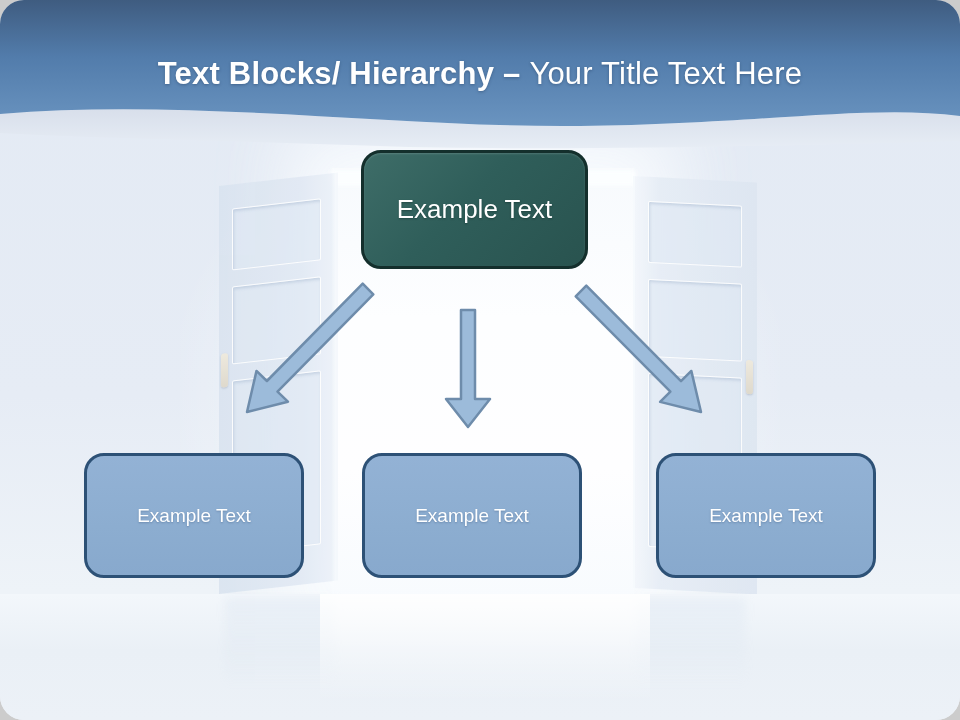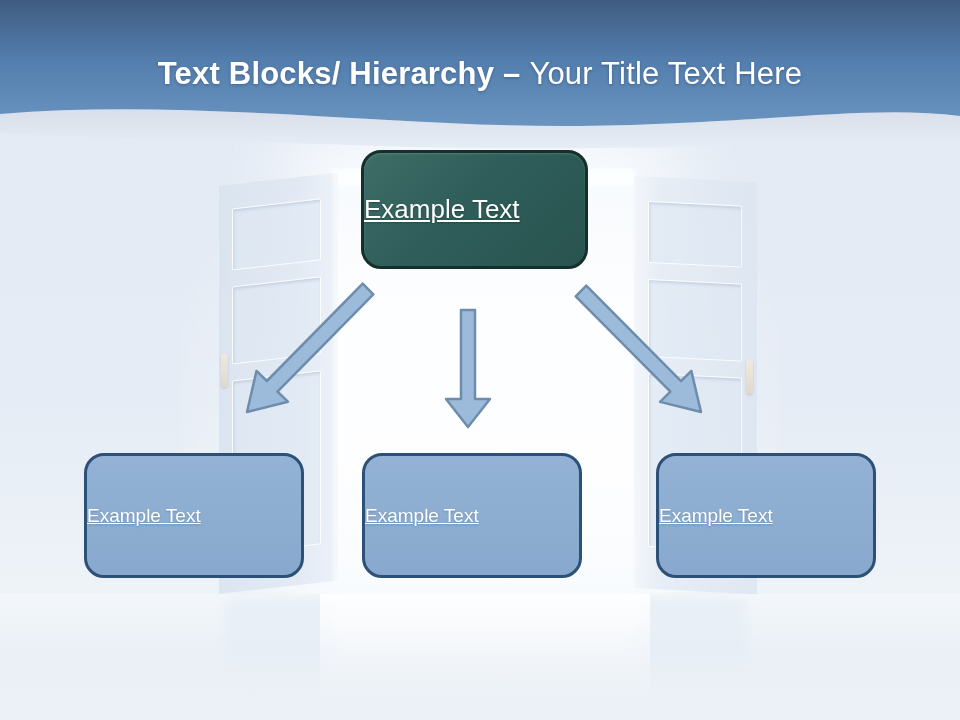--- a/index.html
+++ b/index.html
@@ -1,19 +1,20 @@
 <!DOCTYPE html>
 <html><head>
 <meta charset="utf-8">
 <style>
   html,body{margin:0;padding:0;background:#ccc;}
   #slide{
     position:relative;width:960px;height:720px;overflow:hidden;
     font-family:"Liberation Sans",sans-serif;
     background:linear-gradient(180deg,#e3eaf4 0%,#e6ecf5 55%,#eef3f8 82%,#eef2f8 100%);
+    border-radius:24px;
   }
   
   .photo{position:absolute;inset:0;}
   .doorway-light{
     position:absolute;left:332px;top:168px;width:302px;height:430px;
     background:linear-gradient(180deg,#f7fafd 0%,#fdfeff 35%,#fefeff 70%,#f8fbfe 100%);
     box-shadow:0 0 70px 45px rgba(250,253,255,.85);
   }
   .glow{
     position:absolute;left:180px;top:120px;width:600px;height:520px;
@@ -64,22 +65,22 @@
   .header-svg{position:absolute;left:0;top:0;}
   .title{
     position:absolute;left:0;top:56px;width:960px;text-align:center;
     color:#ffffff;font-size:31px;letter-spacing:.2px;white-space:nowrap;
     text-shadow:0 1px 3px rgba(20,40,70,.35);
   }
   .title .b{font-weight:bold;margin-right:9px;}
   
   .shapes-svg{position:absolute;left:0;top:0;}
   .node{
-    position:absolute;display:flex;align-items:center;
-    color:#ffffff;text-align:center;box-sizing:border-box;text-decoration:underline;
+    position:absolute;display:flex;align-items:center;justify-content:center;
+    color:#ffffff;text-align:center;box-sizing:border-box;
   }
   .root-node{
     left:361px;top:150px;width:227px;height:119px;border-radius:20px;
     background:linear-gradient(135deg,#3e6d68 0%,#2f5e5a 45%,#29534f 100%);
     border:3px solid #142f2c;font-size:26px;
     box-shadow:inset 0 1px 2px rgba(255,255,255,.15);
     text-shadow:0 1px 2px rgba(10,35,30,.4);
   }
   .child-node{
     top:453px;width:220px;height:125px;border-radius:20px;

